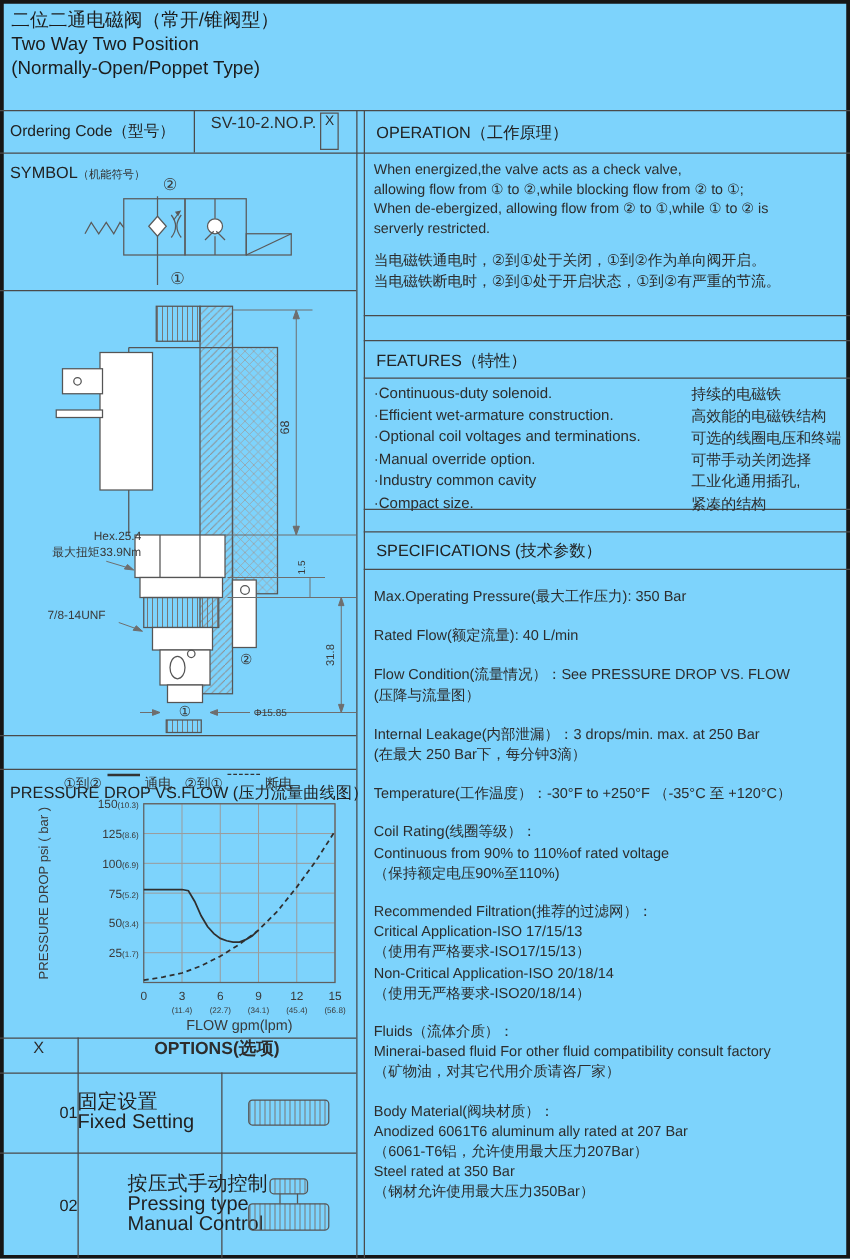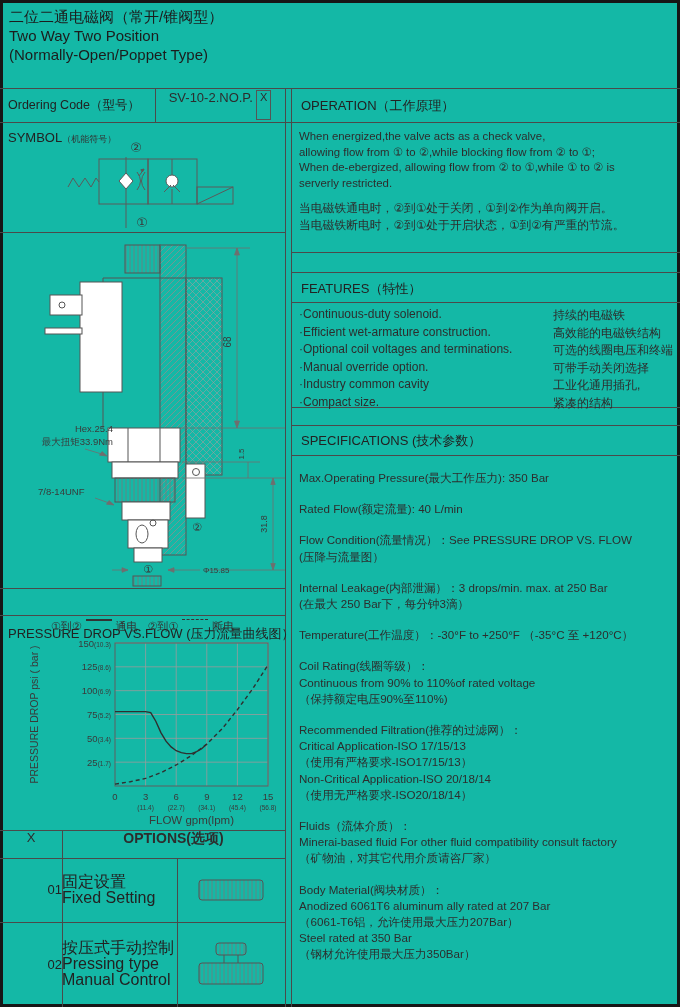--- a/index.html
+++ b/index.html
@@ -1,16 +1,16 @@
 <!DOCTYPE html>
 <html><head>
 <meta charset="utf-8">
 <style>
   html,body{margin:0;padding:0;background:#fff;}
-  .page{position:relative;width:680px;height:1007px;background:#14b8a6;
+  .page{position:relative;width:680px;height:1007px;background:#7dd3fc;
         font-family:"Liberation Sans","DejaVu Sans",sans-serif;color:#2d2d2d;
         overflow:hidden;box-shadow:inset 0 0 0 3px #161616;}
   .abs{position:absolute;}
   .ln{position:absolute;background:#4a4a4a;}
   .title{position:absolute;left:9px;top:7px;font-size:15px;line-height:19px;color:#1c1c1c;}
   .hd{position:absolute;font-size:13px;color:#222;}
   .cellc{display:flex;justify-content:center;}
   .xbox{display:inline-block;border:1px solid #555;padding:0 3px;margin-left:3px;font-size:11px;line-height:13px;}
   .sym-zh{font-size:9px;color:#333;}
   #op-en div{font-size:11.4px;line-height:15.5px;white-space:nowrap;}
@@ -286,21 +286,21 @@
   <svg class="abs" style="left:198px;top:879px;" width="66" height="22" viewBox="0 0 66 22">
     <defs>
         <pattern id="vsB" patternUnits="userSpaceOnUse" width="4" height="8">
           <path d="M2,0 V8" stroke="#777" stroke-width="0.8"></path>
         </pattern>
       </defs>
     <rect x="1" y="1" width="64" height="20" rx="3" fill="url(#vsB)" stroke="#555"></rect>
   </svg>
 
   <div class="opt-code" style="top:957px;">02</div>
-  <div class="opt-label" style="top:940px;">
+  <div class="opt-label" style="top:940px;margin-left:40px;">
     <div>按压式手动控制</div>
     <div>Pressing type</div>
     <div>Manual Control</div>
   </div>
   <svg class="abs" style="left:198px;top:942px;" width="66" height="44" viewBox="0 0 66 44">
     <defs>
         <pattern id="vsC" patternUnits="userSpaceOnUse" width="4" height="8">
           <path d="M2,0 V8" stroke="#777" stroke-width="0.8"></path>
         </pattern>
       </defs>

